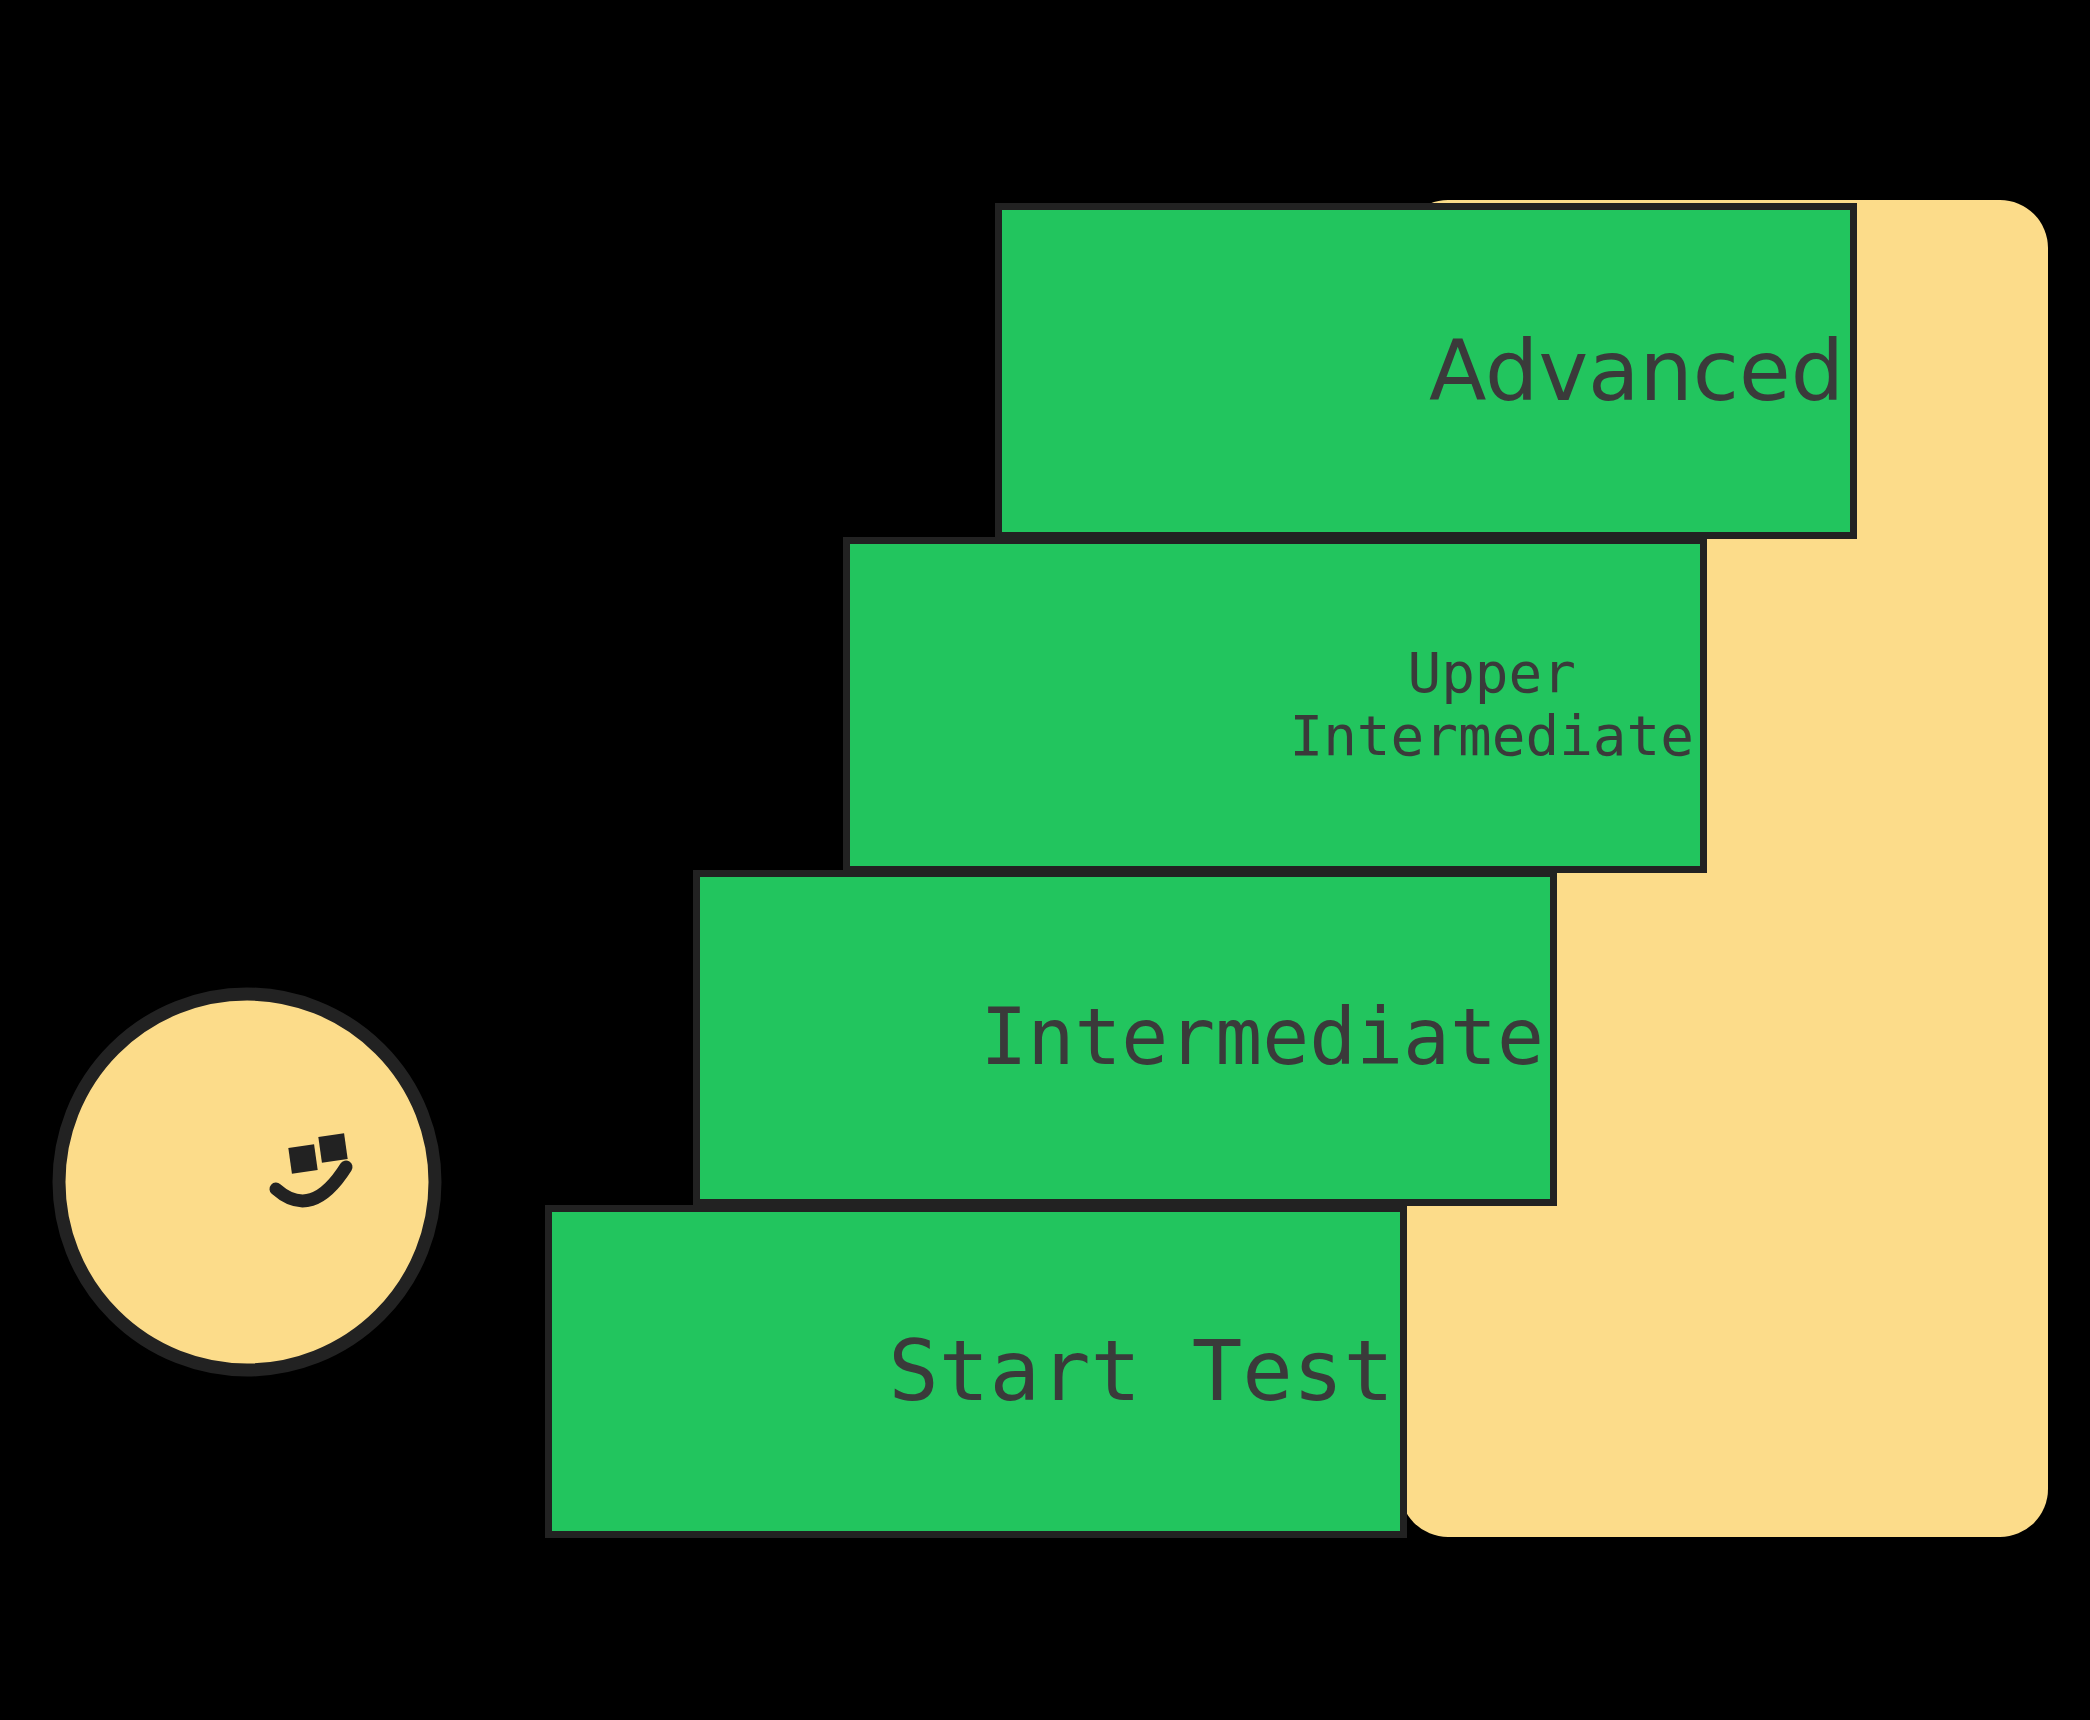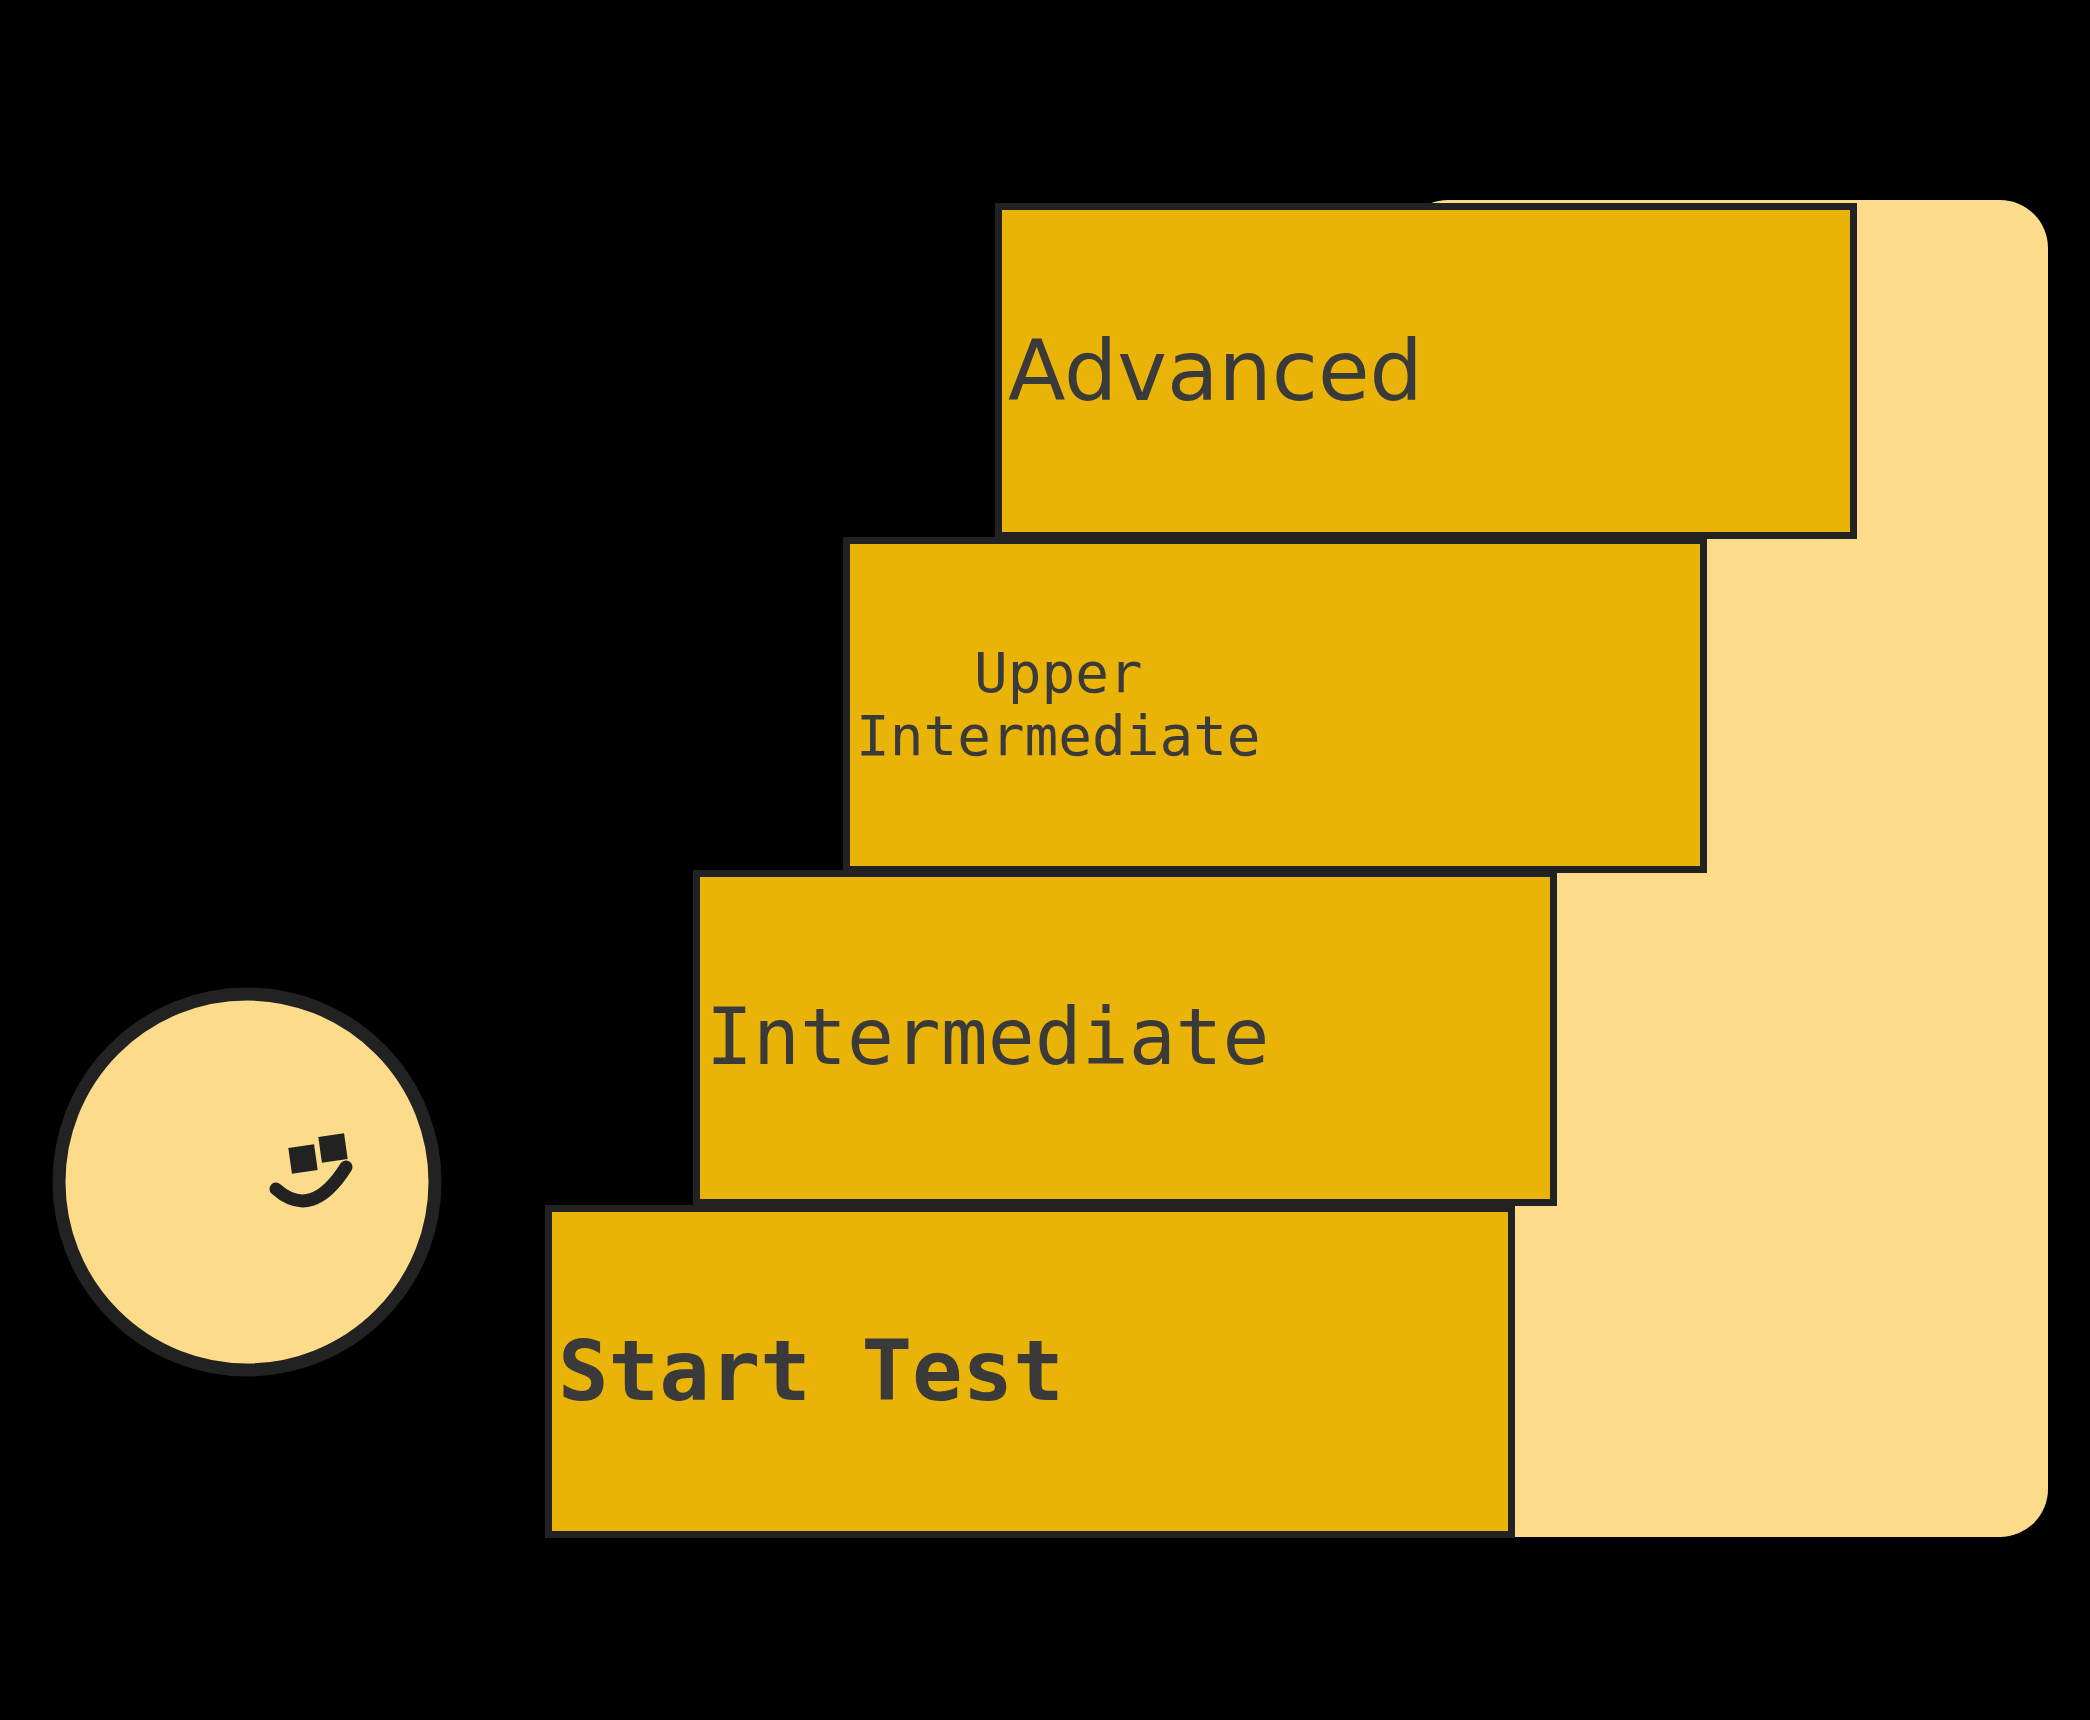--- a/index.html
+++ b/index.html
@@ -27,26 +27,26 @@
     top: 200px;
     width: 648px;
     height: 1337px;
     background: #FCDC8A;
     border-radius: 48px;
   }
 
   
   .step {
     position: absolute;
-    background: #eab308;
+    background: #22c55e;
     border: 7px solid #222222;
     box-sizing: border-box;
     display: flex;
     align-items: center;
-    justify-content: flex-start;
+    justify-content: flex-end;
     color: #3A3A3A;
     text-align: center;
     line-height: 1.12;
     white-space: pre-line;
   }
   .step-advanced {
     left: 995px;  top: 203px;
     width: 862px; height: 336px;
     font-family: "DejaVu Sans", sans-serif;
     font-size: 84px;
@@ -61,25 +61,24 @@
   }
   .step-intermediate {
     left: 693px;  top: 870px;
     width: 864px; height: 336px;
     font-family: "DejaVu Sans Mono", monospace;
     font-size: 78px;
     z-index: 7;
   }
   .step-start {
     left: 545px;  top: 1205px;
-    width: 970px; height: 333px;
+    width: 862px; height: 333px;
     font-family: "DejaVu Sans Mono", monospace;
     font-size: 84px;
     z-index: 8;
-    font-weight: bold;
   }
   .step-label {
     display: block;
     padding: 0 6px;
     white-space: pre-line;
   }
 
   
   .avatar {
     position: absolute;

